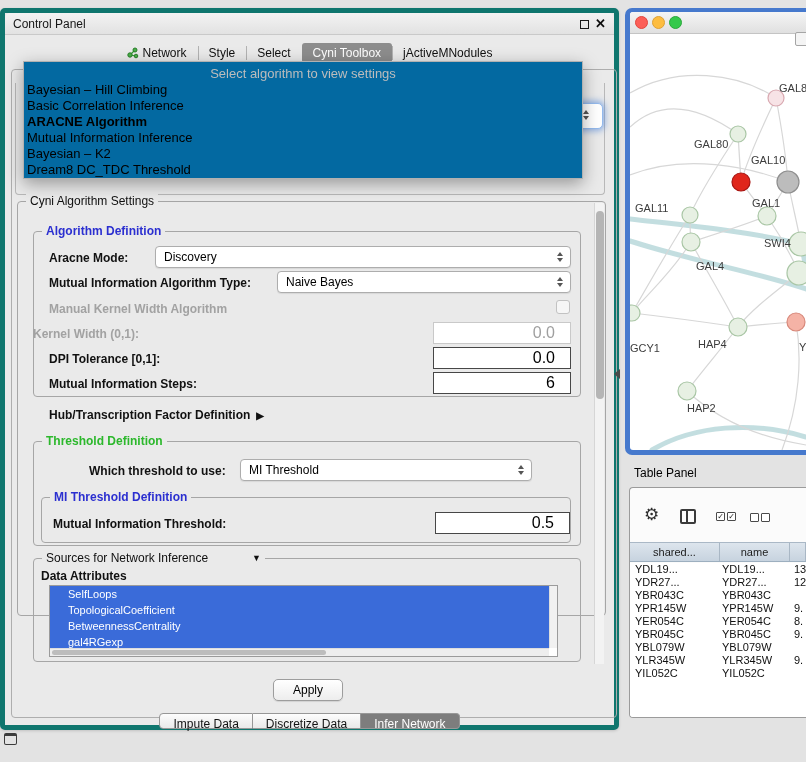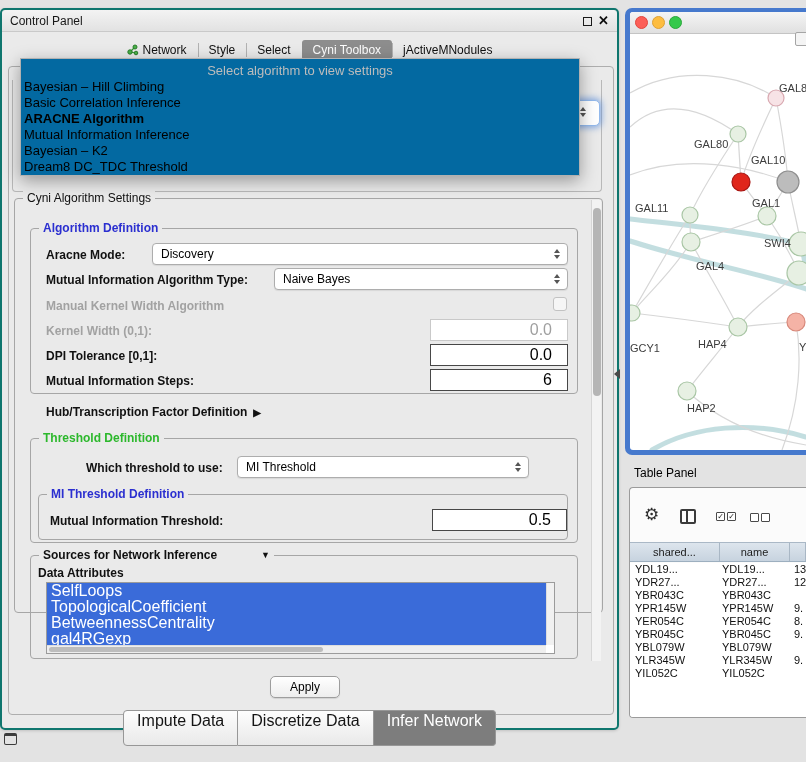--- a/index.html
+++ b/index.html
@@ -2,21 +2,21 @@
 <html style="--title-blue: #2b2fd0; --title-green: #2cb82c; --sel-blue: #3a6bd9; --frame-blue: #4679cd; --t-red: #fc5f57; --t-yellow: #fdbd40; --t-green: #35c94b;"><head>
 <meta charset="utf-8">
 <style>
   *{margin:0;padding:0;box-sizing:border-box;}
   html{background:#e3e3e3;}
   body{width:806px;height:762px;position:relative;overflow:hidden;background:#e3e3e3;
        font-family:"Liberation Sans",sans-serif;color:#111;}
 
   
   .cp{position:absolute;left:0;top:8px;width:619px;height:722px;background:#eaeaea;
-      border:2px solid #0f766e;border-radius:5px;box-shadow:0 1px 3px rgba(0,0,0,.15);}
+      border:5px solid #0f766e;border-radius:5px;box-shadow:0 1px 3px rgba(0,0,0,.15);}
   .cp-titlebar{position:absolute;left:0;top:0;right:0;height:22px;
       background:linear-gradient(#f3f3f3,#e2e2e2);border-bottom:1px solid #c9c9c9;border-radius:5px 5px 0 0;}
   .cp-title{position:absolute;left:8px;top:4px;font-size:12px;color:#161616;}
   .cp-float{position:absolute;right:25px;top:7px;width:9px;height:9px;border:1.5px solid #1a1a1a;}
   .cp-close{position:absolute;right:8px;top:3px;font-size:13px;font-weight:700;color:#0d0d0d;}
 
   .cp-tabs{position:absolute;left:0;top:30px;width:100%;height:20px;display:flex;
       justify-content:center;align-items:stretch;font-size:12px;}
   .cp-tab{display:flex;align-items:center;gap:4px;padding:0 11px;color:#101010;position:relative;}
   .cp-tab + .cp-tab::before{content:"";position:absolute;left:0;top:3px;bottom:3px;width:1px;background:#b2b2b2;}
@@ -40,21 +40,21 @@
   .popup-ph{height:17px;line-height:17px;text-align:center;color:#bcbcbc;font-size:13px;}
   .popup-item{height:16px;line-height:16px;padding-left:3px;font-size:13px;color:#000;white-space:nowrap;}
   .popup-item.selected{font-weight:700;}
 
   
   .group{position:absolute;border:1px solid #a6a6a6;border-radius:4px;z-index:3;}
   .gtitle{position:absolute;top:-8px;left:8px;background:#eaeaea;padding:0 4px;font-size:12px;
       color:#101010;white-space:nowrap;display:flex;align-items:center;gap:5px;}
   .gtitle.blue{color:var(--title-blue,#2b2fd0);font-weight:700;}
   .gtitle.green{color:var(--title-green,#2cb82c);font-weight:700;}
-  .gtitle.plain{font-weight:700;gap:44px;}
+  .gtitle.plain{font-weight:400;gap:44px;}
   #gSettings{left:12px;top:188px;width:589px;height:415px;}
   #gAlgoDef{left:28px;top:218px;width:548px;height:166px;}
   #gThresh{left:28px;top:428px;width:548px;height:105px;}
   #gMiThresh{left:36px;top:484px;width:530px;height:46px;}
   #gSources{left:28px;top:545px;width:548px;height:104px;}
 
   
   .lbl{position:absolute;font-size:12px;font-weight:700;color:#111;z-index:4;white-space:nowrap;}
   .lbl.dis{color:#a2a2a2;}
   .combo{position:absolute;height:22px;background:#fff;border:1px solid #adadad;border-radius:4px;
@@ -66,50 +66,50 @@
   .tri.down{border-top:4px solid #555;}
   .field{position:absolute;height:22px;background:#fff;border:1px solid #474747;z-index:4;
       font-size:16px;display:flex;align-items:center;justify-content:flex-end;padding-right:15px;color:#000;}
   .field.dis{border-color:#c9c9c9;color:#9f9f9f;}
   .checkbox{position:absolute;width:14px;height:14px;background:#f6f6f6;border:1px solid #c2c2c2;
       border-radius:3px;z-index:4;}
 
   #lblAracne{left:44px;top:238px;}   #cbAracne{left:150px;top:233px;width:416px;}
   #lblMiType{left:44px;top:263px;}   #cbMiType{left:272px;top:258px;width:294px;}
   #lblManual{left:44px;top:289px;}   #chkManual{left:551px;top:287px;}
-  #lblKernel{left:44px;top:314px;}   #fldKernel{left:428px;top:309px;width:138px;}
+  #lblKernel{left:28px;top:314px;}   #fldKernel{left:428px;top:309px;width:138px;}
   #lblDpi{left:44px;top:339px;}      #fldDpi{left:428px;top:334px;width:138px;}
   #lblSteps{left:44px;top:364px;}    #fldSteps{left:428px;top:359px;width:138px;}
 
   .hub{position:absolute;left:44px;top:395px;z-index:4;font-size:12px;font-weight:700;
       display:flex;align-items:center;gap:6px;}
   .hub .glyph{font-size:10px;}
 
   #lblWhich{left:84px;top:451px;}    #cbWhich{left:235px;top:446px;width:292px;}
   #lblMi{left:48px;top:504px;}       #fldMi{left:430px;top:499px;width:135px;}
   #lblAttrs{left:36px;top:556px;}
 
   .listbox{position:absolute;left:44px;top:572px;width:509px;height:72px;background:#fff;
       border:1px solid #9b9b9b;z-index:4;overflow:hidden;}
   .attr-item{height:16px;line-height:16px;background:var(--sel-blue,#3a6bd9);color:#fff;
-      font-size:16px;padding-left:4px;margin-right:8px;white-space:nowrap;}
+      font-size:11px;padding-left:18px;margin-right:8px;white-space:nowrap;}
   .list-vscroll{position:absolute;right:0;top:0;width:8px;bottom:8px;background:#f1f1f1;border-left:1px solid #ddd;}
   .list-hscroll{position:absolute;left:0;bottom:0;height:8px;right:8px;background:#eee;border-top:1px solid #ddd;}
   .list-hthumb{position:absolute;left:2px;top:1px;height:5px;width:55%;background:#bdbdbd;border-radius:3px;}
 
   .vscroll{position:absolute;left:589px;top:190px;width:10px;height:461px;background:#f3f3f3;
       border-left:1px solid #d6d6d6;z-index:5;}
   .vthumb{position:absolute;left:1px;top:8px;width:8px;height:188px;background:#b5b5b5;border-radius:4px;}
 
   .apply{position:absolute;left:268px;top:666px;width:70px;height:22px;z-index:4;border:1px solid #9d9d9d;
       border-radius:5px;background:linear-gradient(#ffffff,#ededed);font-size:12px;display:flex;
       align-items:center;justify-content:center;color:#000;box-shadow:0 1px 1px rgba(0,0,0,.1);}
 
   .bottom-tabs{position:absolute;left:0;right:0;top:700px;display:flex;justify-content:center;z-index:4;}
-  .seg{height:36px;line-height:20px;padding:0 13px;font-size:16px;color:#131313;
+  .seg{height:16px;line-height:20px;padding:0 13px;font-size:12px;color:#131313;
       background:linear-gradient(#fdfdfd,#e9e9e9);border:1px solid #979797;border-left:none;}
   .seg.first{border-left:1px solid #979797;border-radius:4px 0 0 4px;}
   .seg.last{border-radius:0 4px 4px 0;}
   .seg.active{background:#7d7d7d;color:#fff;}
 
   
   .nw{position:absolute;left:625px;top:8px;width:181px;height:447px;
       background:var(--frame-blue,#4679cd);border-radius:7px 0 0 7px;}
   .nw-inner{position:absolute;left:5px;top:4px;right:0;bottom:5px;background:#fff;
       overflow:hidden;border-radius:3px 0 0 3px;}

